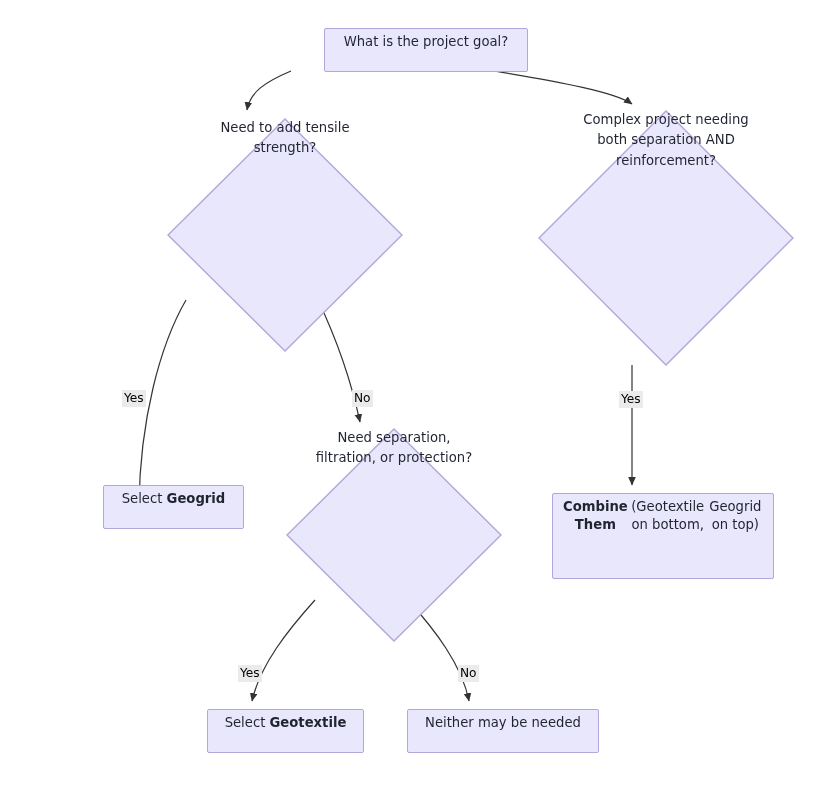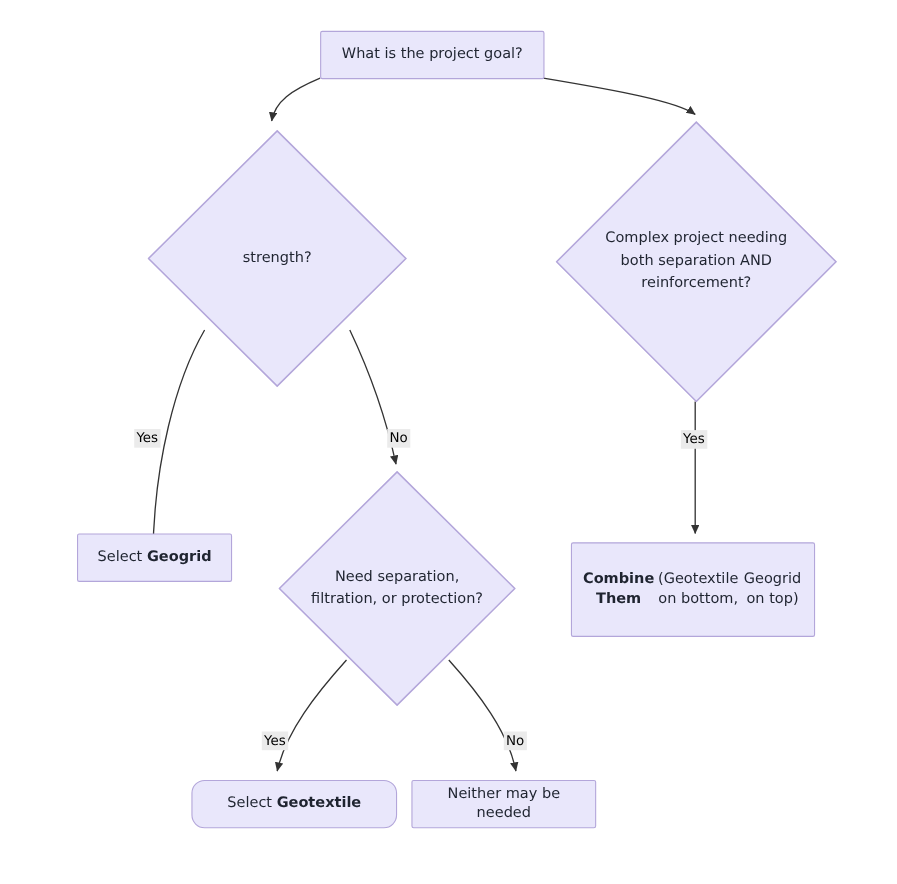--- a/index.html
+++ b/index.html
@@ -25,23 +25,24 @@
     left: 0;
     top: 0;
     width: 815px;
     height: 804px;
     pointer-events: none;
   }
   .node {
     position: absolute;
     box-sizing: border-box;
     display: flex;
-    align-items: center;
+    align-items: flex-start;
     justify-content: center;
     text-align: center;
+    margin-left: 33px;
   }
   .node-rect {
     background: #e9e7fb;
     border: 1px solid #b3a6da;
     border-radius: 2px;
     color: #1f2430;
     font-size: 13.2px;
     line-height: 1.35;
     padding: 4px 10px;
   }
@@ -107,20 +108,21 @@
 
   <div class="node node-rect" style="left:291px; top:28px; width:204px; height:44px;">
     <span>What is the project goal?</span>
   </div>
 
   <div class="node node-diamond" style="left:134px; top:118px; width:236px; height:234px;">
     <svg class="diamond-shape" viewBox="0 0 236 234" preserveAspectRatio="none" xmlns="http://www.w3.org/2000/svg">
       <polygon points="118,1 235,117 118,233 1,117" fill="#e9e7fb" stroke="#b3a6da" stroke-width="1.4"></polygon>
     </svg>
     <div class="diamond-label">
+      <div>Need to add tensile</div>
       <div>strength?</div>
     </div>
   </div>
 
   <div class="node node-diamond" style="left:505px; top:110px; width:256px; height:256px;">
     <svg class="diamond-shape" viewBox="0 0 256 256" preserveAspectRatio="none" xmlns="http://www.w3.org/2000/svg">
       <polygon points="128,1 255,128 128,255 1,128" fill="#e9e7fb" stroke="#b3a6da" stroke-width="1.4"></polygon>
     </svg>
     <div class="diamond-label">
       <div>Complex project needing</div>
@@ -144,27 +146,27 @@
       <span>Select </span><span class="strong-word">Geogrid</span>
     </span>
   </div>
 
   <div class="node node-rect" style="left:519px; top:493px; width:222px; height:86px; flex-direction:row;">
     <div class="strong-word">Combine Them</div>
     <div>(Geotextile on bottom,</div>
     <div>Geogrid on top)</div>
   </div>
 
-  <div class="node node-rect" style="left:174px; top:709px; width:187px; height:44px;border-radius:12px;">
+  <div class="node node-rect" style="left:174px; top:709px; width:157px; height:44px;">
     <span>
       <span>Select </span><span class="strong-word">Geotextile</span>
     </span>
   </div>
 
-  <div class="node node-rect" style="left:374px; top:709px; width:168px; height:44px;">
+  <div class="node node-rect" style="left:374px; top:709px; width:192px; height:44px;">
     <span>Neither may be needed</span>
   </div>
 
   <div class="edge-label" style="left:122px; top:390px;">Yes</div>
 
   <div class="edge-label" style="left:352px; top:390px;">No</div>
 
   <div class="edge-label" style="left:619px; top:391px;">Yes</div>
 
   <div class="edge-label" style="left:238px; top:665px;">Yes</div>

